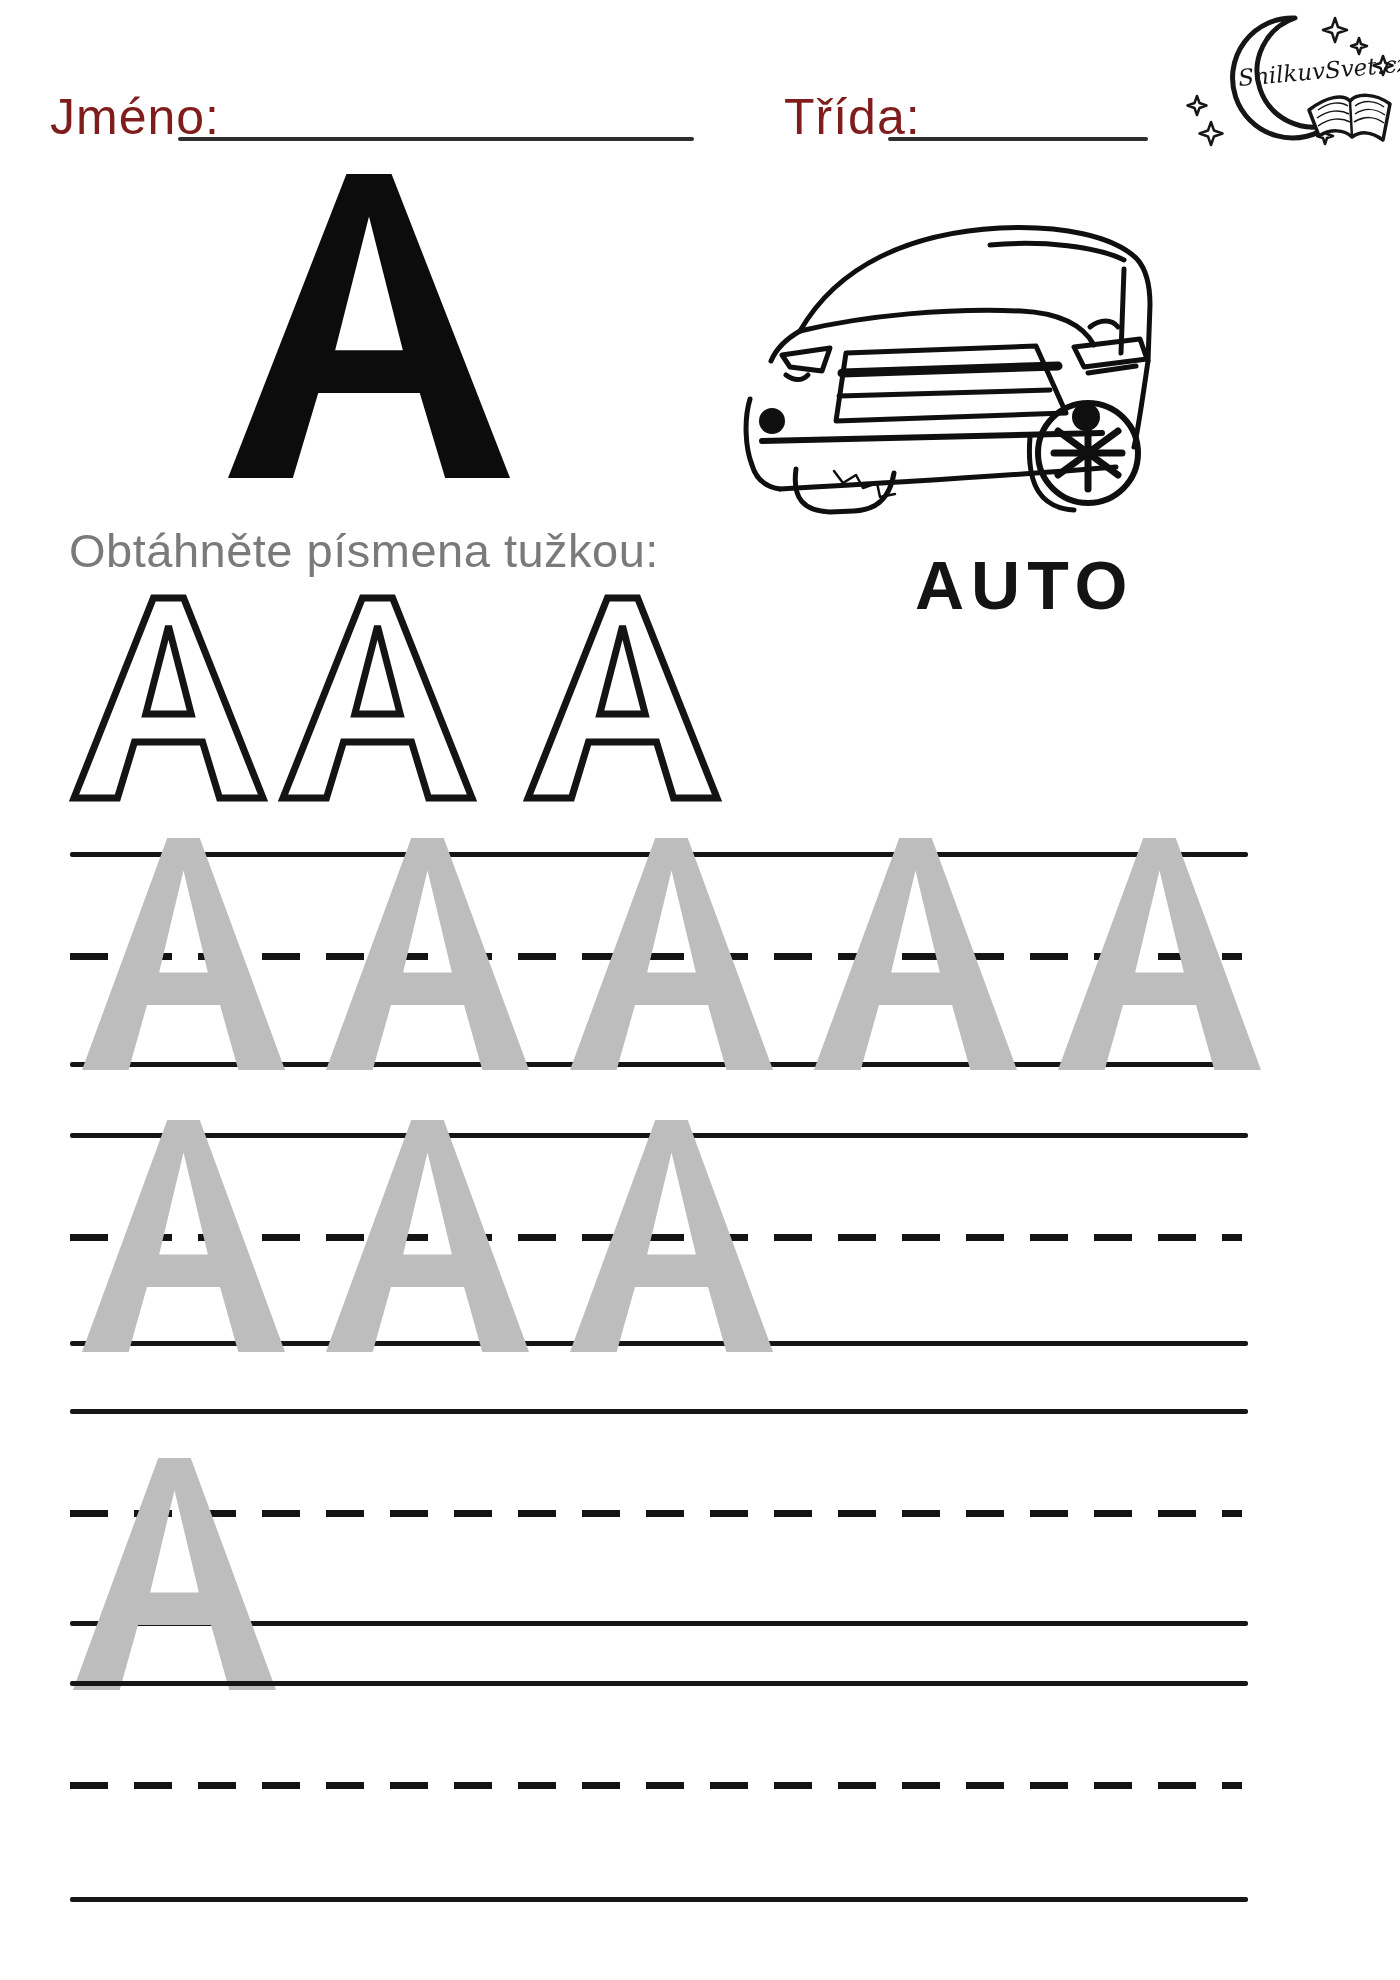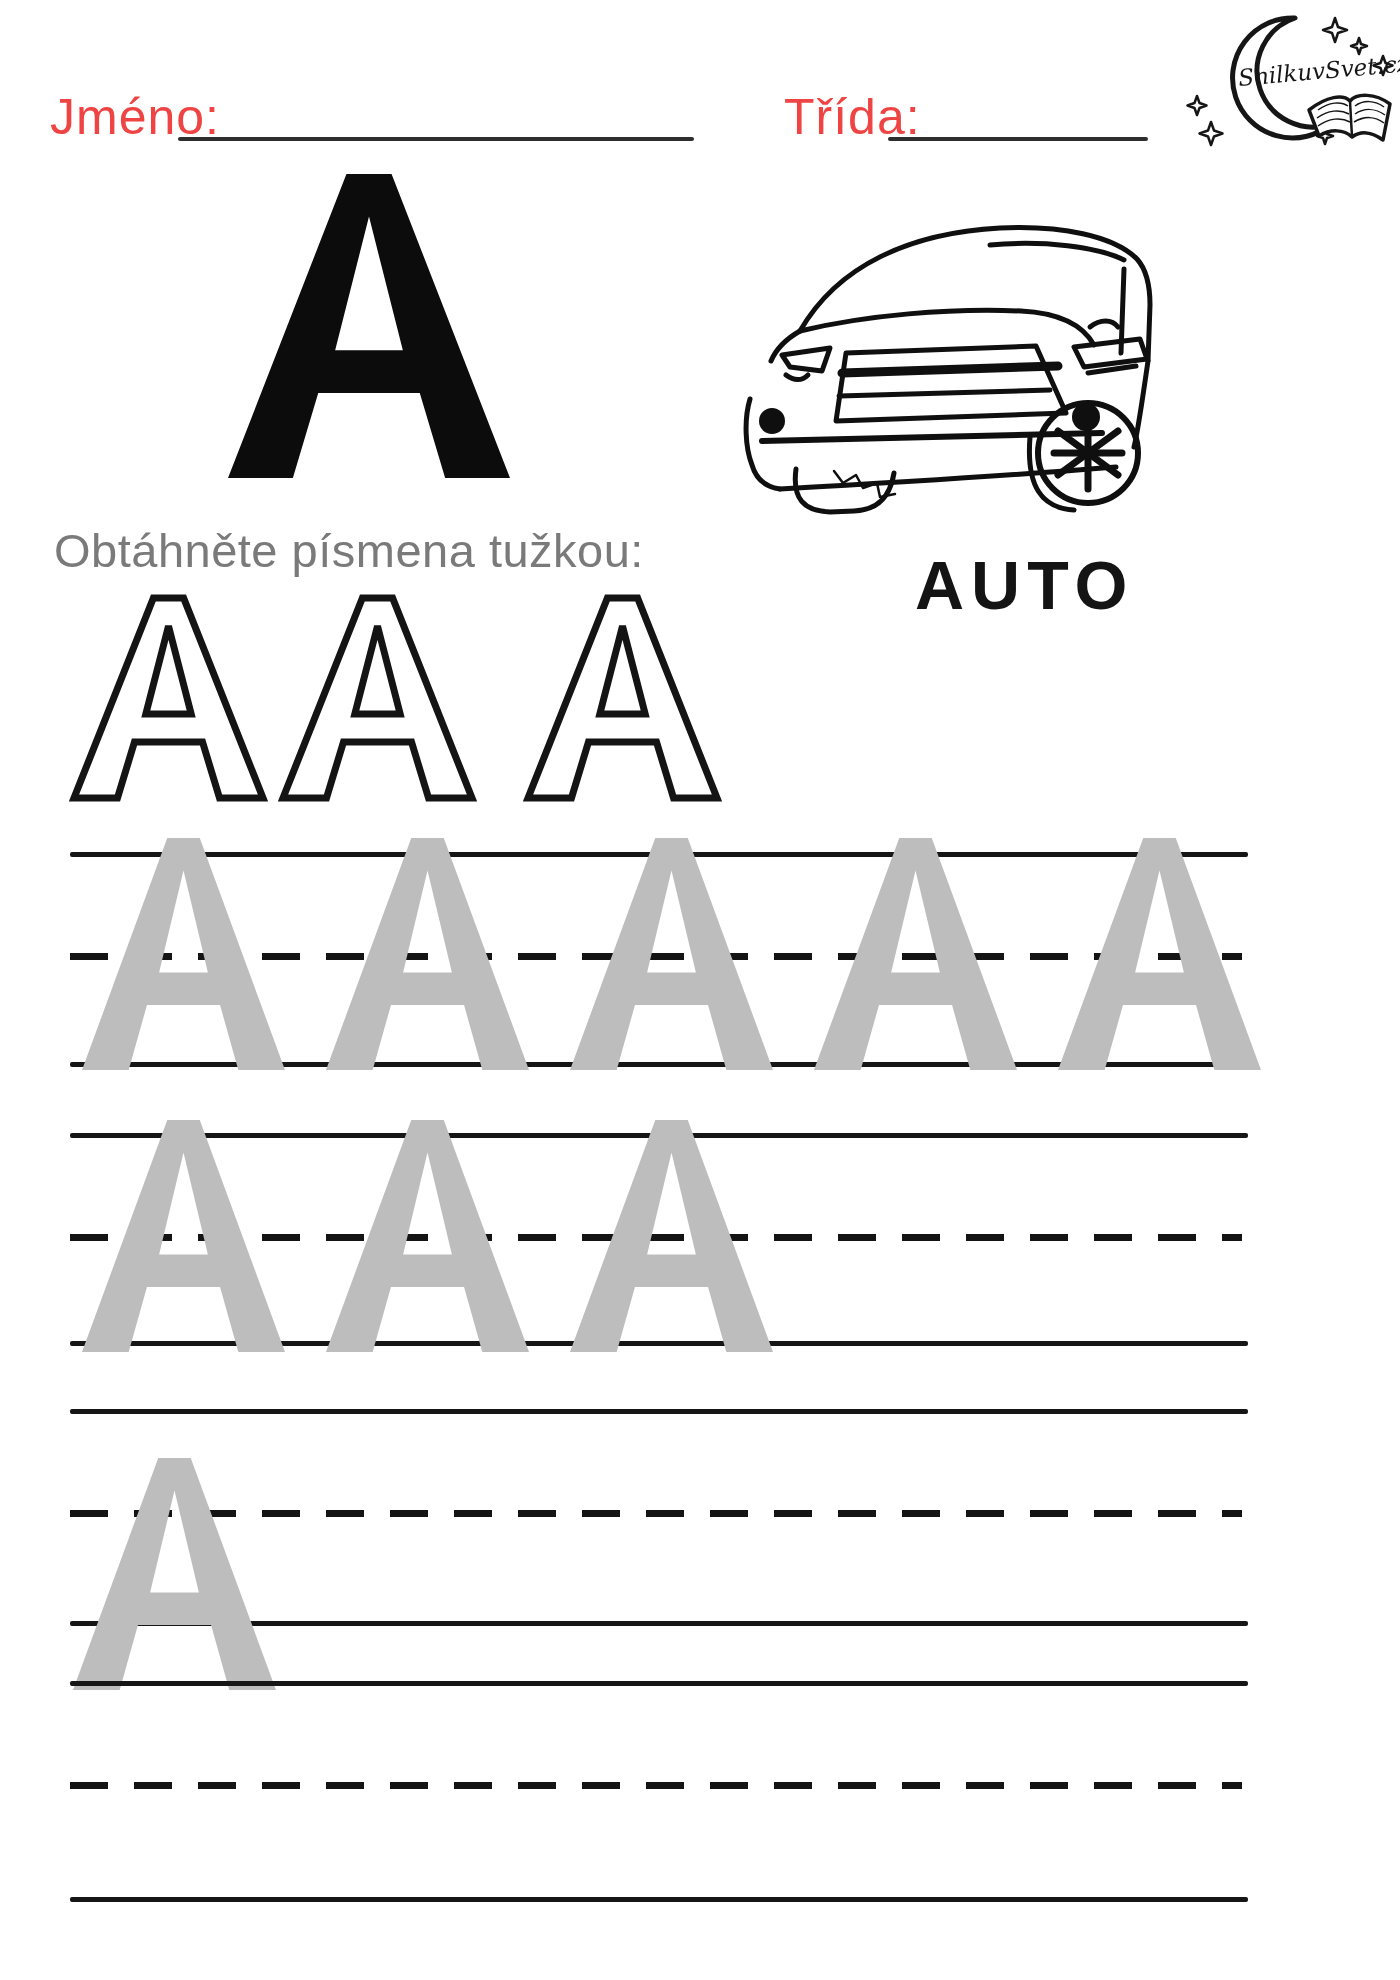--- a/index.html
+++ b/index.html
@@ -1,21 +1,21 @@
 <!DOCTYPE html>
 <html><head>
 <meta charset="utf-8">
 <style>
   html,body{margin:0;padding:0;background:#e8e8e8;}
   #page{position:relative;width:1400px;height:1980px;background:#ffffff;overflow:hidden;
         font-family:"Liberation Sans", sans-serif;margin:0 auto;}
-  .glabel{position:absolute;color:#ef4444;font-size:50px;letter-spacing:1px;white-space:nowrap;}
+  .glabel{position:absolute;color:#7f1d1d;font-size:50px;letter-spacing:1px;white-space:nowrap;}
   .writeline{position:absolute;height:4px;background:#2e2e2e;border-radius:2px;}
   #big-letter{position:absolute;left:228px;top:174px;width:282px;height:304px;overflow:visible;}
-  #instruction{position:absolute;left:54px;top:523px;color:#7a7a7a;font-size:47px;letter-spacing:0.5px;white-space:nowrap;}
+  #instruction{position:absolute;left:69px;top:523px;color:#7a7a7a;font-size:47px;letter-spacing:0.5px;white-space:nowrap;}
   #auto-word{position:absolute;left:915px;top:546px;font-size:68px;font-weight:bold;letter-spacing:7px;color:#141414;}
   #car-art{position:absolute;left:738px;top:203px;width:425px;height:310px;overflow:visible;}
   #logo{position:absolute;left:1183px;top:8px;width:210px;height:150px;overflow:visible;}
   #logo-text{font-family:"DejaVu Serif", serif;font-style:italic;font-size:23px;fill:#161616;}
   #outline-letter-row{position:absolute;left:0;top:598px;width:1400px;height:200px;}
   .a{position:absolute;overflow:visible;display:block;}
   .a path{fill-rule:evenodd;}
   .a-outline{width:189px;height:200px;top:0;}
   .a-outline path{fill:#ffffff;stroke:#141414;stroke-width:7px;vector-effect:non-scaling-stroke;stroke-linejoin:miter;}
   .a-trace{width:203px;height:232px;}

